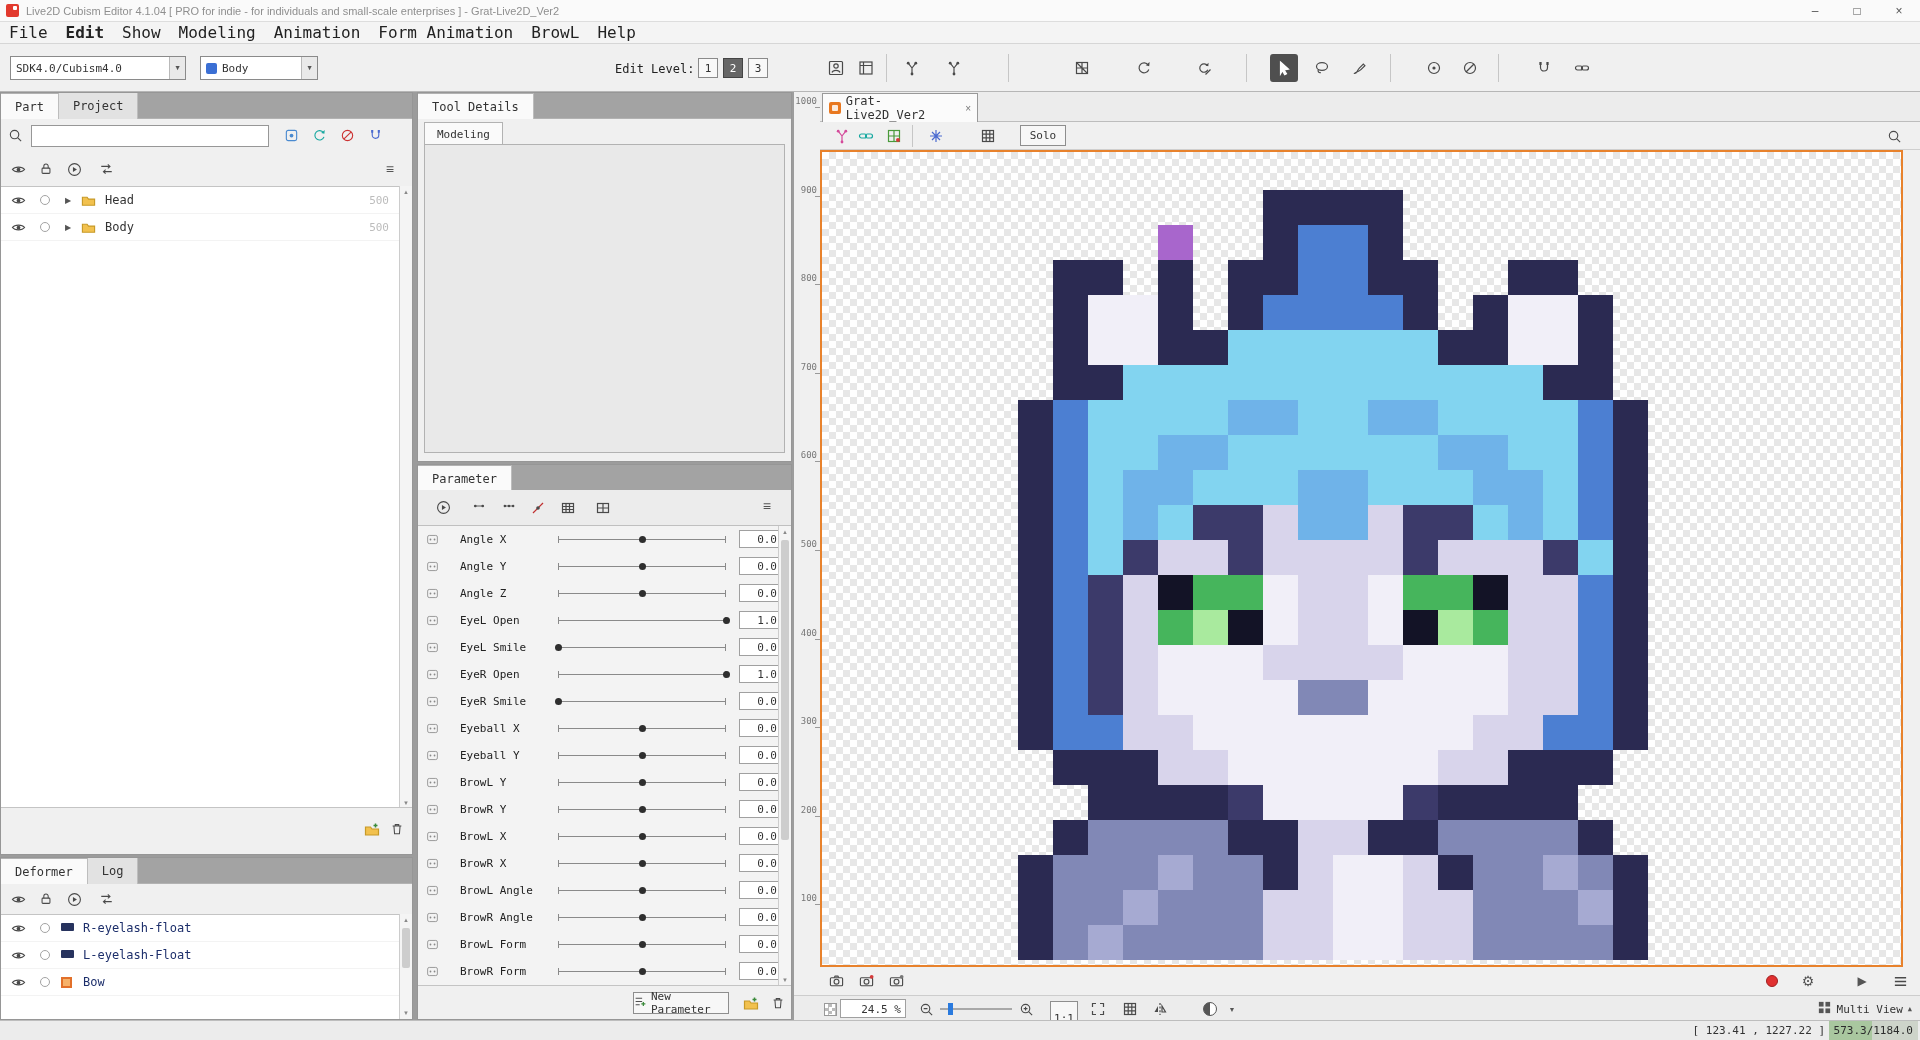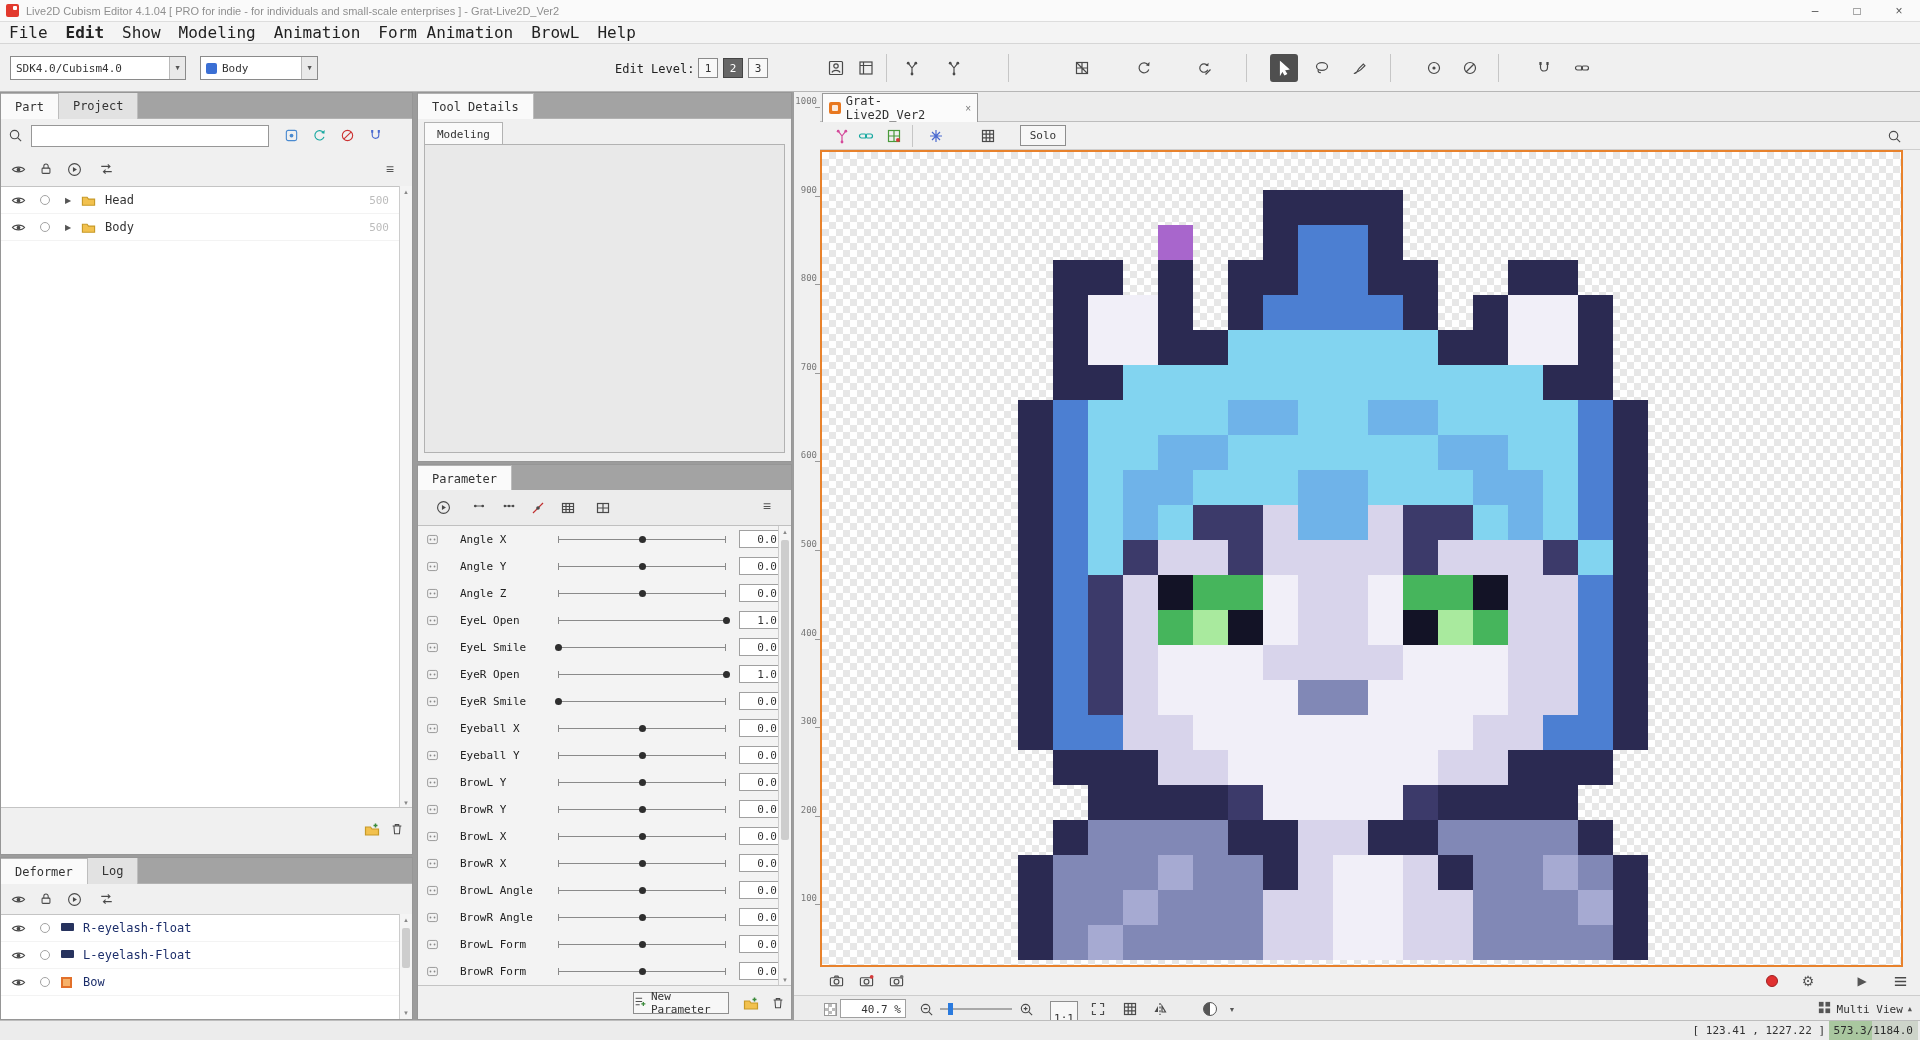--- a/index.html
+++ b/index.html
@@ -1289,21 +1289,21 @@
             <svg width="15" height="15" viewBox="0 0 16 16" fill="none" stroke="#4a4a4a" stroke-width="1.2">
               <path d="M2 4h12M2 8h12M2 12h12" stroke-width="1.5"></path>
             </svg>
           </span>
       </div>
 
       <div class="zoombar">
         <span class="zbtn" style="left:26px">
             <span class="checkico"></span>
           </span>
-        <div class="zoomval">40.7 %</div>
+        <div class="zoomval">24.5 %</div>
         <span class="zbtn" style="left:122px">
             <svg width="15" height="15" viewBox="0 0 16 16" fill="none" stroke="#4a4a4a" stroke-width="1.2">
               <circle cx="7" cy="7" r="4.5"></circle>
               <path d="M10.5 10.5L14 14M5 7h4"></path>
             </svg>
           </span>
         <div class="zslider">
             <span class="zhandle"></span>
           </div>
         <span class="zbtn" style="left:222px">

